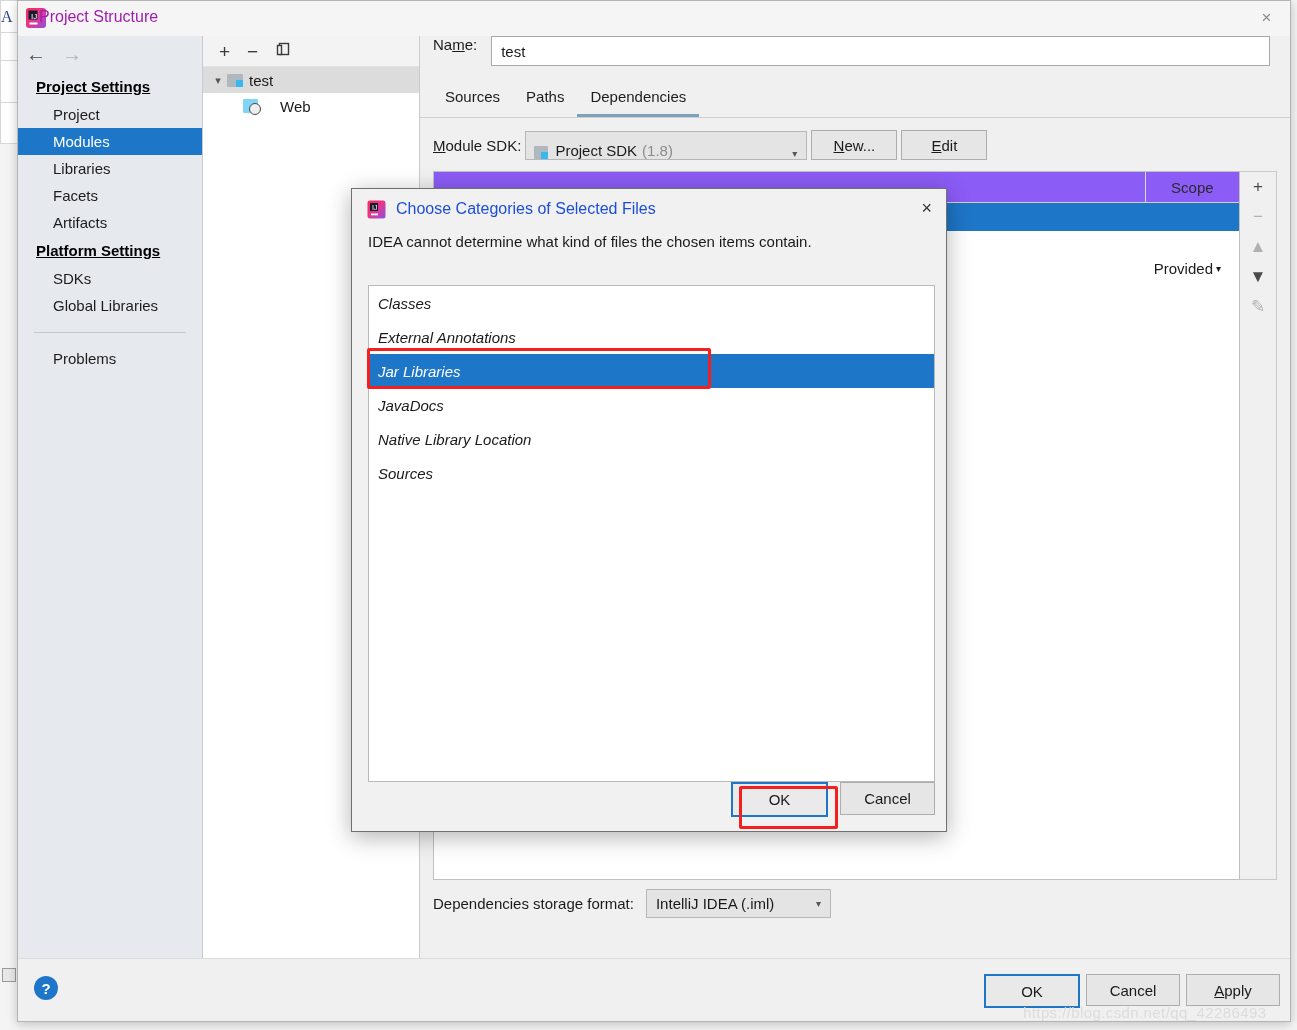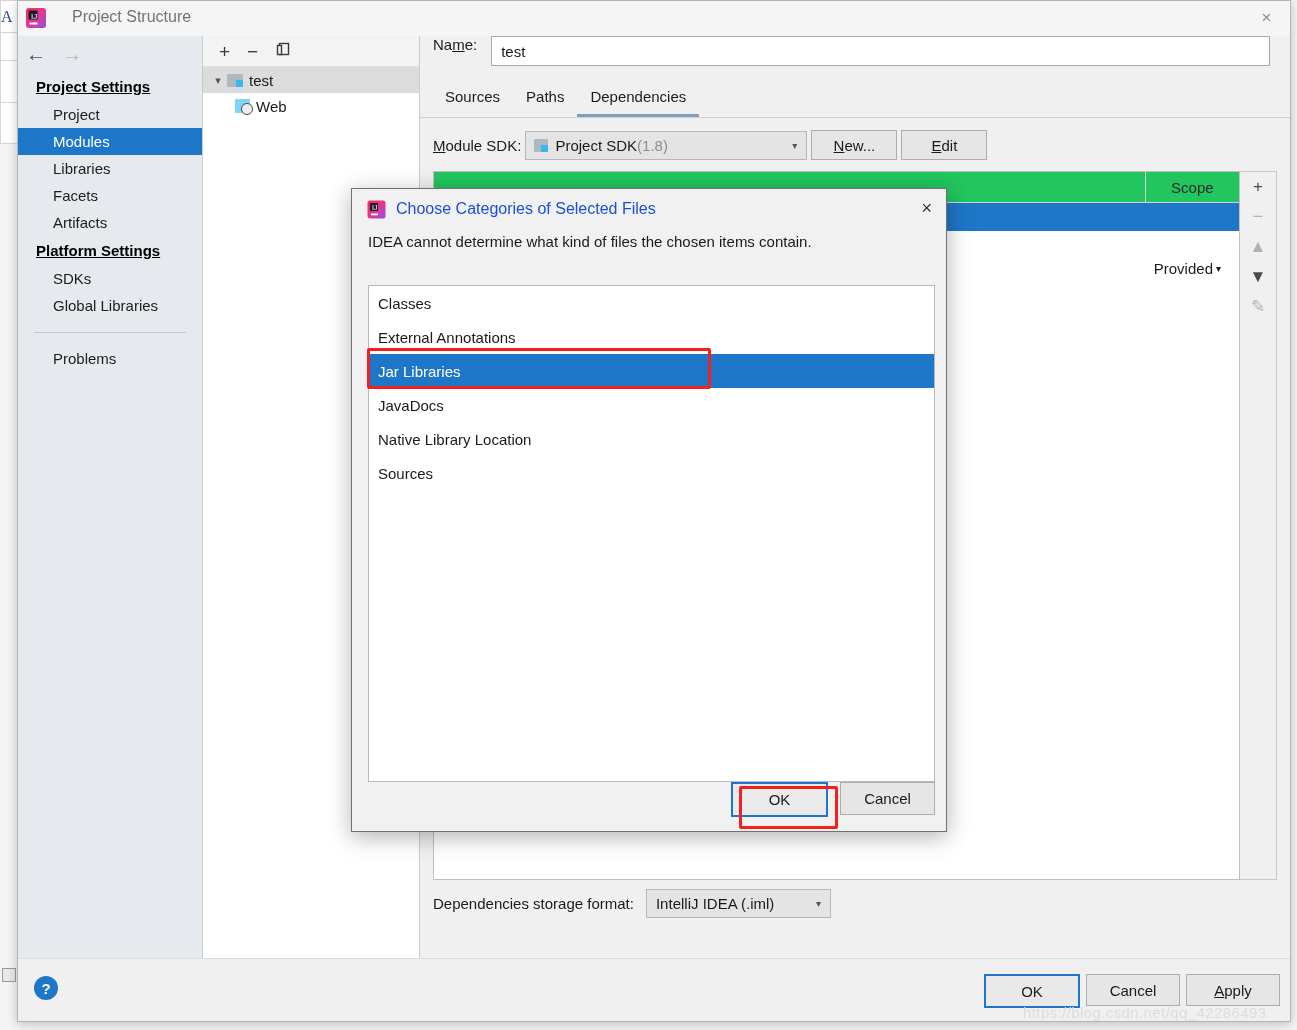--- a/index.html
+++ b/index.html
@@ -13,21 +13,21 @@
   .bg-strip{position:absolute;background:#ffffff;border:1px solid #d6d6d6;}
   .bg-letter{position:absolute;font-size:16px;color:#2b4b8a;font-family:"Liberation Serif",serif;}
   
   #ps-window{
     position:absolute;left:17px;top:0px;width:1272px;height:1020px;
     background:#f0f0f0;border:1px solid #b4b4b4;
     box-shadow:0 2px 10px rgba(0,0,0,.22);
   }
   #titlebar{height:35px;position:relative;background:#f5f5f5;border-bottom:1px solid #e2e2e2;}
   #title-icon{position:absolute;left:7px;top:6px;width:22px;height:22px;}
-  #titlebar .title-text{position:absolute;left:54px;top:7px;font-size:16px;color:#737373;}
+  #titlebar .title-text{position:absolute;left:21px;top:7px;font-size:16px;color:#a21caf;}
   #win-close{position:absolute;right:0;top:0;width:47px;height:34px;display:flex;align-items:center;justify-content:center;color:#8a8a8a;font-size:17px;}
   
   #sidebar{
     position:absolute;left:0;top:35px;width:184px;bottom:63px;
     background:#e6eaee;border-right:1px solid #c8ccd0;
   }
   #nav-bar{height:36px;display:flex;align-items:center;padding-left:8px;gap:16px;}
   .nav-arrow{font-size:20px;line-height:1;}
   .nav-back{color:#4a4a4a;}
   .nav-fwd{color:#b2b2b2;}
@@ -39,41 +39,41 @@
   #tree-pane{position:absolute;left:185px;top:35px;width:216px;bottom:63px;background:#ffffff;border-right:1px solid #c8ccd0;}
   #tree-toolbar{height:30px;display:flex;align-items:center;gap:17px;padding-left:16px;border-bottom:1px solid #e3e3e3;background:#f3f3f3;}
   .tb-ic{color:#3b3b3b;font-size:19px;line-height:1;}
   .tree-row{display:flex;align-items:center;height:26px;padding-left:6px;font-size:15px;}
   .tree-row.sel{background:#dcdcdc;}
   .chev{width:18px;color:#555;font-size:11px;text-align:center;}
   .folder-ic{width:16px;height:13px;background:#b0b8bf;border-radius:1px;margin-right:6px;position:relative;}
   .folder-ic:after{content:"";position:absolute;right:0;bottom:0;width:7px;height:7px;background:#39b7f0;}
   .web-ic{width:15px;height:14px;background:#80d4f5;margin-right:6px;position:relative;border-radius:1px;}
   .web-ic:after{content:"";position:absolute;right:-3px;bottom:-2px;width:10px;height:10px;border:1.4px solid #4a4a4a;border-radius:50%;background:#eee;}
-  .tree-indent{padding-left:32px;}
+  .tree-indent{padding-left:40px;gap:16px;}
   
   #main{position:absolute;left:402px;top:35px;right:0;bottom:63px;background:#f0f0f0;}
   #name-row{display:flex;height:46px;padding:0 20px 0 13px;}
   #name-row .lbl{font-size:15px;margin-right:14px;}
   #name-input{flex:1;height:28px;background:#fff;border:1px solid #a9a9a9;display:flex;align-items:center;padding-left:9px;font-size:15px;}
   #tabs{display:flex;gap:0;padding-left:12px;border-bottom:1px solid #cfcfcf;}
   .tab{padding:6px 13px 9px 13px;font-size:15px;color:#1c1c1c;}
   .tab.active{border-bottom:3px solid #7da0bb;}
   #sdk-row{display:flex;align-items:center;gap:4px;padding:12px 0 10px 13px;}
-  #sdk-combo{width:272px;height:27px;background:#e4e4e4;border:1px solid #b7b7b7;display:flex;align-items:center;padding-left:8px;font-size:15px;position:relative;}
+  #sdk-combo{width:272px;height:27px;background:#e4e4e4;border:1px solid #b7b7b7;display:flex;align-items:flex-end;padding-left:8px;font-size:15px;position:relative;}
   .sdk-ic{width:14px;height:13px;background:#b0b8bf;margin-right:7px;border-radius:1px;position:relative;}
   .sdk-ic:after{content:"";position:absolute;right:0;bottom:0;width:7px;height:7px;background:#39b7f0;}
-  .muted{color:#8d8d8d;}
+  .muted{color:#8d8d8d;margin-left:5px;}
   .combo-caret{position:absolute;right:9px;color:#555;font-size:10px;}
   .btn{height:28px;min-width:84px;background:#e6e6e6;border:1px solid #adadad;display:inline-flex;align-items:center;justify-content:center;font-size:15px;color:#1a1a1a;}
   .u{text-decoration:underline;}
   
   #deps-area{position:absolute;left:13px;right:13px;top:135px;bottom:78px;display:flex;}
   #deps-table{flex:1;background:#fff;border:1px solid #c0c0c0;position:relative;overflow:hidden;}
-  #th-row{height:30px;display:flex;border-bottom:1px solid #d3d3d3;background:#22c55e;}
+  #th-row{height:30px;display:flex;border-bottom:1px solid #d3d3d3;background:#8b5cf6;}
   .th{display:flex;align-items:center;justify-content:center;font-size:15px;color:#2b2b2b;}
   .th.export{width:723px;border-right:1px solid #d8d8d8;}
   .th.scope{width:95px;}
   #row-selected{height:28px;background:#1e76c8;}
   #row-provided{height:70px;display:flex;align-items:center;}
   #provided-cell{position:absolute;right:18px;top:88px;font-size:15px;color:#1c1c1c;display:flex;align-items:center;gap:3px;}
   .tiny-caret{font-size:10px;}
   #side-btns{width:36px;background:#f0f0f0;border:1px solid #c9c9c9;border-left:none;display:flex;flex-direction:column;align-items:center;padding-top:6px;gap:13px;}
   .sb{font-size:17px;color:#4a4a4a;line-height:1;}
   .sb.dim{color:#b0b0b0;}
@@ -91,21 +91,21 @@
     position:absolute;left:351px;top:188px;width:594px;height:642px;
     background:#f1f1f1;border:1px solid #707070;
     box-shadow:0 5px 22px rgba(0,0,0,.30);
   }
   #modal-title{height:42px;position:relative;}
   #modal-icon{position:absolute;left:15px;top:11px;width:19px;height:19px;}
   #modal-title .t{position:absolute;left:44px;top:11px;font-size:16px;color:#1d4ed8;}
   #modal-close{position:absolute;right:14px;top:9px;font-size:18px;color:#333;}
   .modal-line{padding-left:16px;font-size:15px;line-height:22px;color:#1a1a1a;}
   #cat-list{position:absolute;left:16px;top:96px;width:565px;height:495px;background:#fff;border:1px solid #b9b9b9;overflow:hidden;}
-  .cat{height:34px;display:flex;align-items:center;padding-left:9px;font-size:15px;color:#1a1a1a;}
+  .cat{height:34px;display:flex;align-items:center;padding-left:9px;font-size:15px;color:#1a1a1a;font-style:italic;}
   .cat.sel{background:#1e76c8;color:#fff;}
   #modal-foot{position:absolute;right:11px;bottom:14px;display:flex;gap:12px;}
   .mbtn{height:31px;width:93px;background:#e6e6e6;border:1px solid #adadad;display:flex;align-items:center;justify-content:center;font-size:15px;}
   #modal-ok{border:2px solid #1e76c8;background:#eaeaea;}
   
   .redbox{position:absolute;border:3px solid #f41f1f;border-radius:2px;pointer-events:none;}
   #redbox-jar{left:367px;top:348px;width:338px;height:35px;}
   #redbox-ok{left:739px;top:786px;width:93px;height:37px;}
   
   #watermark{position:absolute;left:1023px;top:1004px;font-size:15px;color:#dcdcdc;letter-spacing:.4px;}

